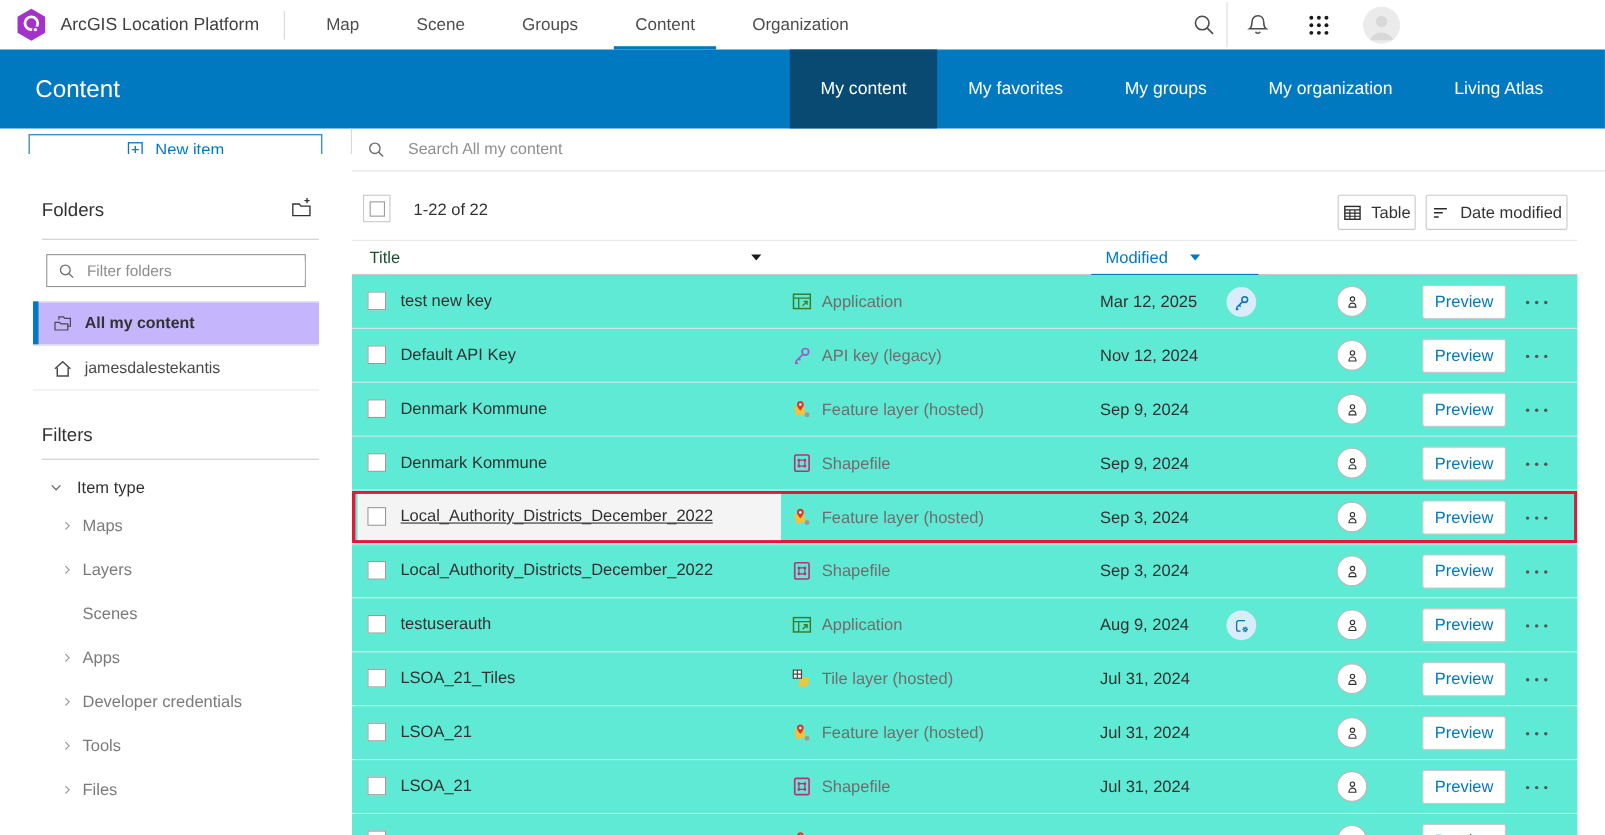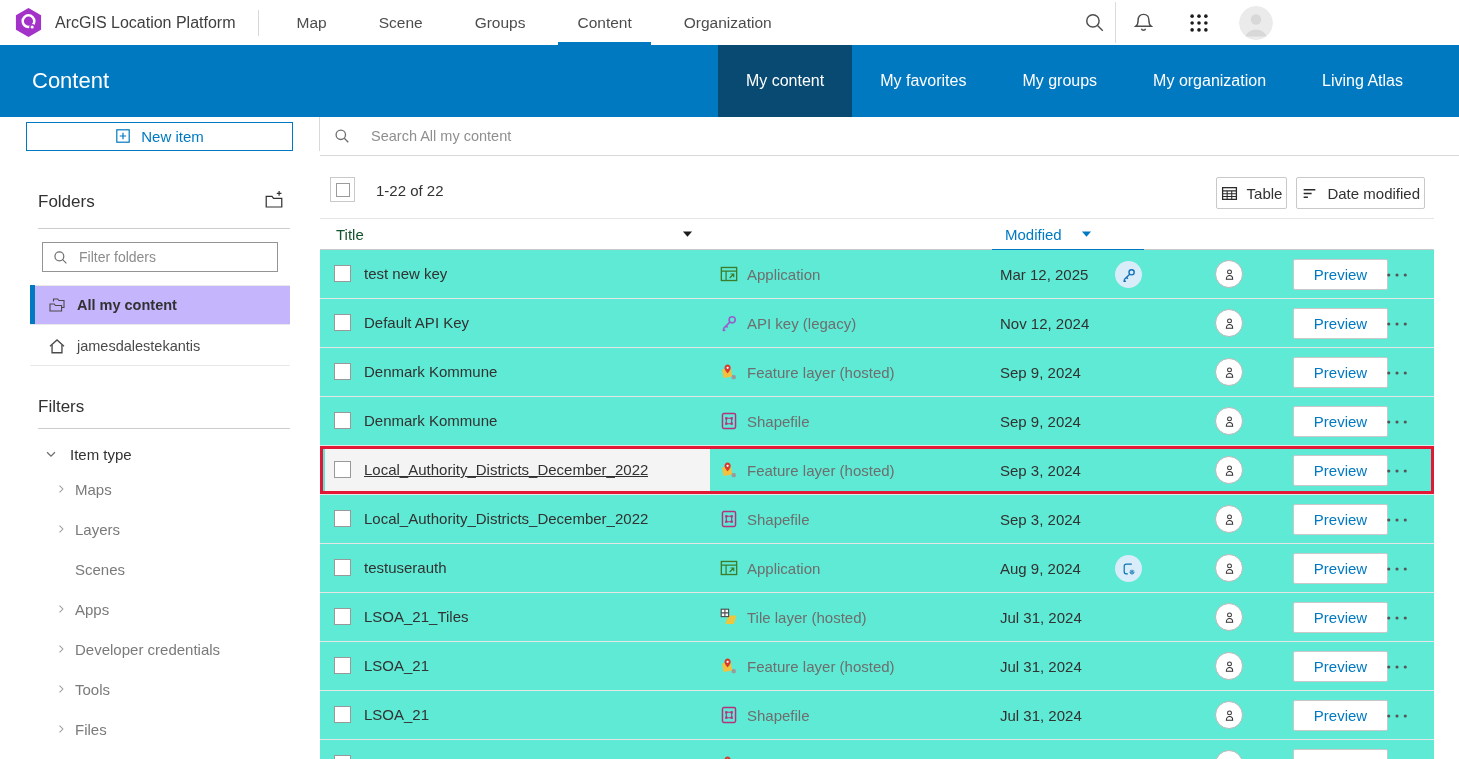--- a/index.html
+++ b/index.html
@@ -40,21 +40,21 @@
   .newitem-cell{width:320px;border-right:1px solid #d9d9d9;display:flex;align-items:center;justify-content:center;}
   .newitem{width:267px;height:29px;background:#fff;border:1px solid var(--blue);color:var(--blue);
            font-size:15px;display:flex;align-items:center;justify-content:center;gap:10px;cursor:pointer;
            font-family:inherit;}
   .search-cell{flex:1;display:flex;align-items:center;padding-left:14px;gap:19px;}
   .search-cell .icon{color:#6f6f6f;}
   .search-cell input{border:none;outline:none;font-size:14.5px;flex:1;color:var(--text);font-family:inherit;background:transparent;}
   .search-cell input::placeholder{color:#8f8f8f;}
 
   
-  .sidebar{position:absolute;left:0;top:151px;width:320px;bottom:0;background:#fff;padding-left:36px;}
+  .sidebar{position:absolute;left:0;top:140px;width:320px;bottom:0;background:#fff;padding-left:36px;}
   .folders-title{position:absolute;left:38px;top:41px;font-size:17px;color:var(--text);}
   .folderplus-btn{position:absolute;left:262px;top:38px;width:24px;height:24px;background:none;border:none;cursor:pointer;padding:0;}
   .hr1{position:absolute;left:38px;right:30px;top:77px;height:1px;background:#ccc;}
   .hr2{position:absolute;left:38px;right:30px;top:277px;height:1px;background:#ccc;}
   .filter-input-wrap{position:absolute;left:42px;top:91px;width:236px;height:30px;border:1px solid #949494;display:flex;align-items:center;padding-left:10px;gap:9px;background:#fff;}
   .filter-input-wrap .icon{color:#6f6f6f;}
   .filter-input-wrap input{border:none;outline:none;flex:1;font-size:14px;color:var(--text);font-family:inherit;min-width:0;}
   .filter-input-wrap input::placeholder{color:#8c8c8c;}
   .folder-item{position:absolute;left:30px;right:30px;height:40px;display:flex;align-items:center;padding-left:18px;gap:11px;border-bottom:1px solid #e9e9e9;cursor:pointer;font-size:14.5px;color:#4a4a4a;}
   .folder-item.selected{background:#c4b5fd;border-top:1px solid #e9e9e9;color:var(--text);font-weight:bold;}
@@ -88,21 +88,21 @@
   .cb{position:absolute;left:14px;top:15px;width:17px;height:17px;border:1px solid #999;background:#fff;cursor:pointer;}
   .title-link{position:absolute;left:44px;top:15px;font-size:15px;color:var(--text);text-decoration:none;max-width:330px;white-space:nowrap;overflow:hidden;cursor:pointer;}
   .row.highlighted .title-link{text-decoration:underline;}
   .type-icon{position:absolute;left:400px;top:15px;width:18px;height:18px;}
   .type-label{position:absolute;left:427px;top:16px;font-size:15px;color:var(--text2);}
   .date{position:absolute;left:680px;top:16px;font-size:15px;color:var(--text);}
   .badge{position:absolute;left:795px;top:11px;width:27px;height:27px;border-radius:50%;background:#d9ecf9;display:flex;align-items:center;justify-content:center;}
   .badge .icon{width:16px;height:16px;}
   .owner{position:absolute;left:895px;top:10px;width:28px;height:28px;border-radius:50%;border:1px solid #b9b9b9;background:#fff;display:flex;align-items:center;justify-content:center;cursor:pointer;padding:0;}
   .owner .icon{width:15px;height:15px;}
-  .preview{position:absolute;left:973px;top:9px;width:95px;height:31px;border:1px solid var(--btnline);border-radius:2px;background:#fff;color:var(--blue);font-size:15px;cursor:pointer;font-family:inherit;}
+  .preview{position:absolute;left:973px;top:9px;width:76px;height:31px;border:1px solid var(--btnline);border-radius:2px;background:#fff;color:var(--blue);font-size:15px;cursor:pointer;font-family:inherit;}
   .more{position:absolute;left:1063px;top:15px;width:27px;height:19px;background:none;border:none;display:flex;align-items:center;justify-content:center;cursor:pointer;padding:0;}
 </style>
 </head>
 <body>
 
 <div class="app">
 
   <header class="topbar">
     <span class="icon logo">
       <svg viewBox="0 0 30 32">

